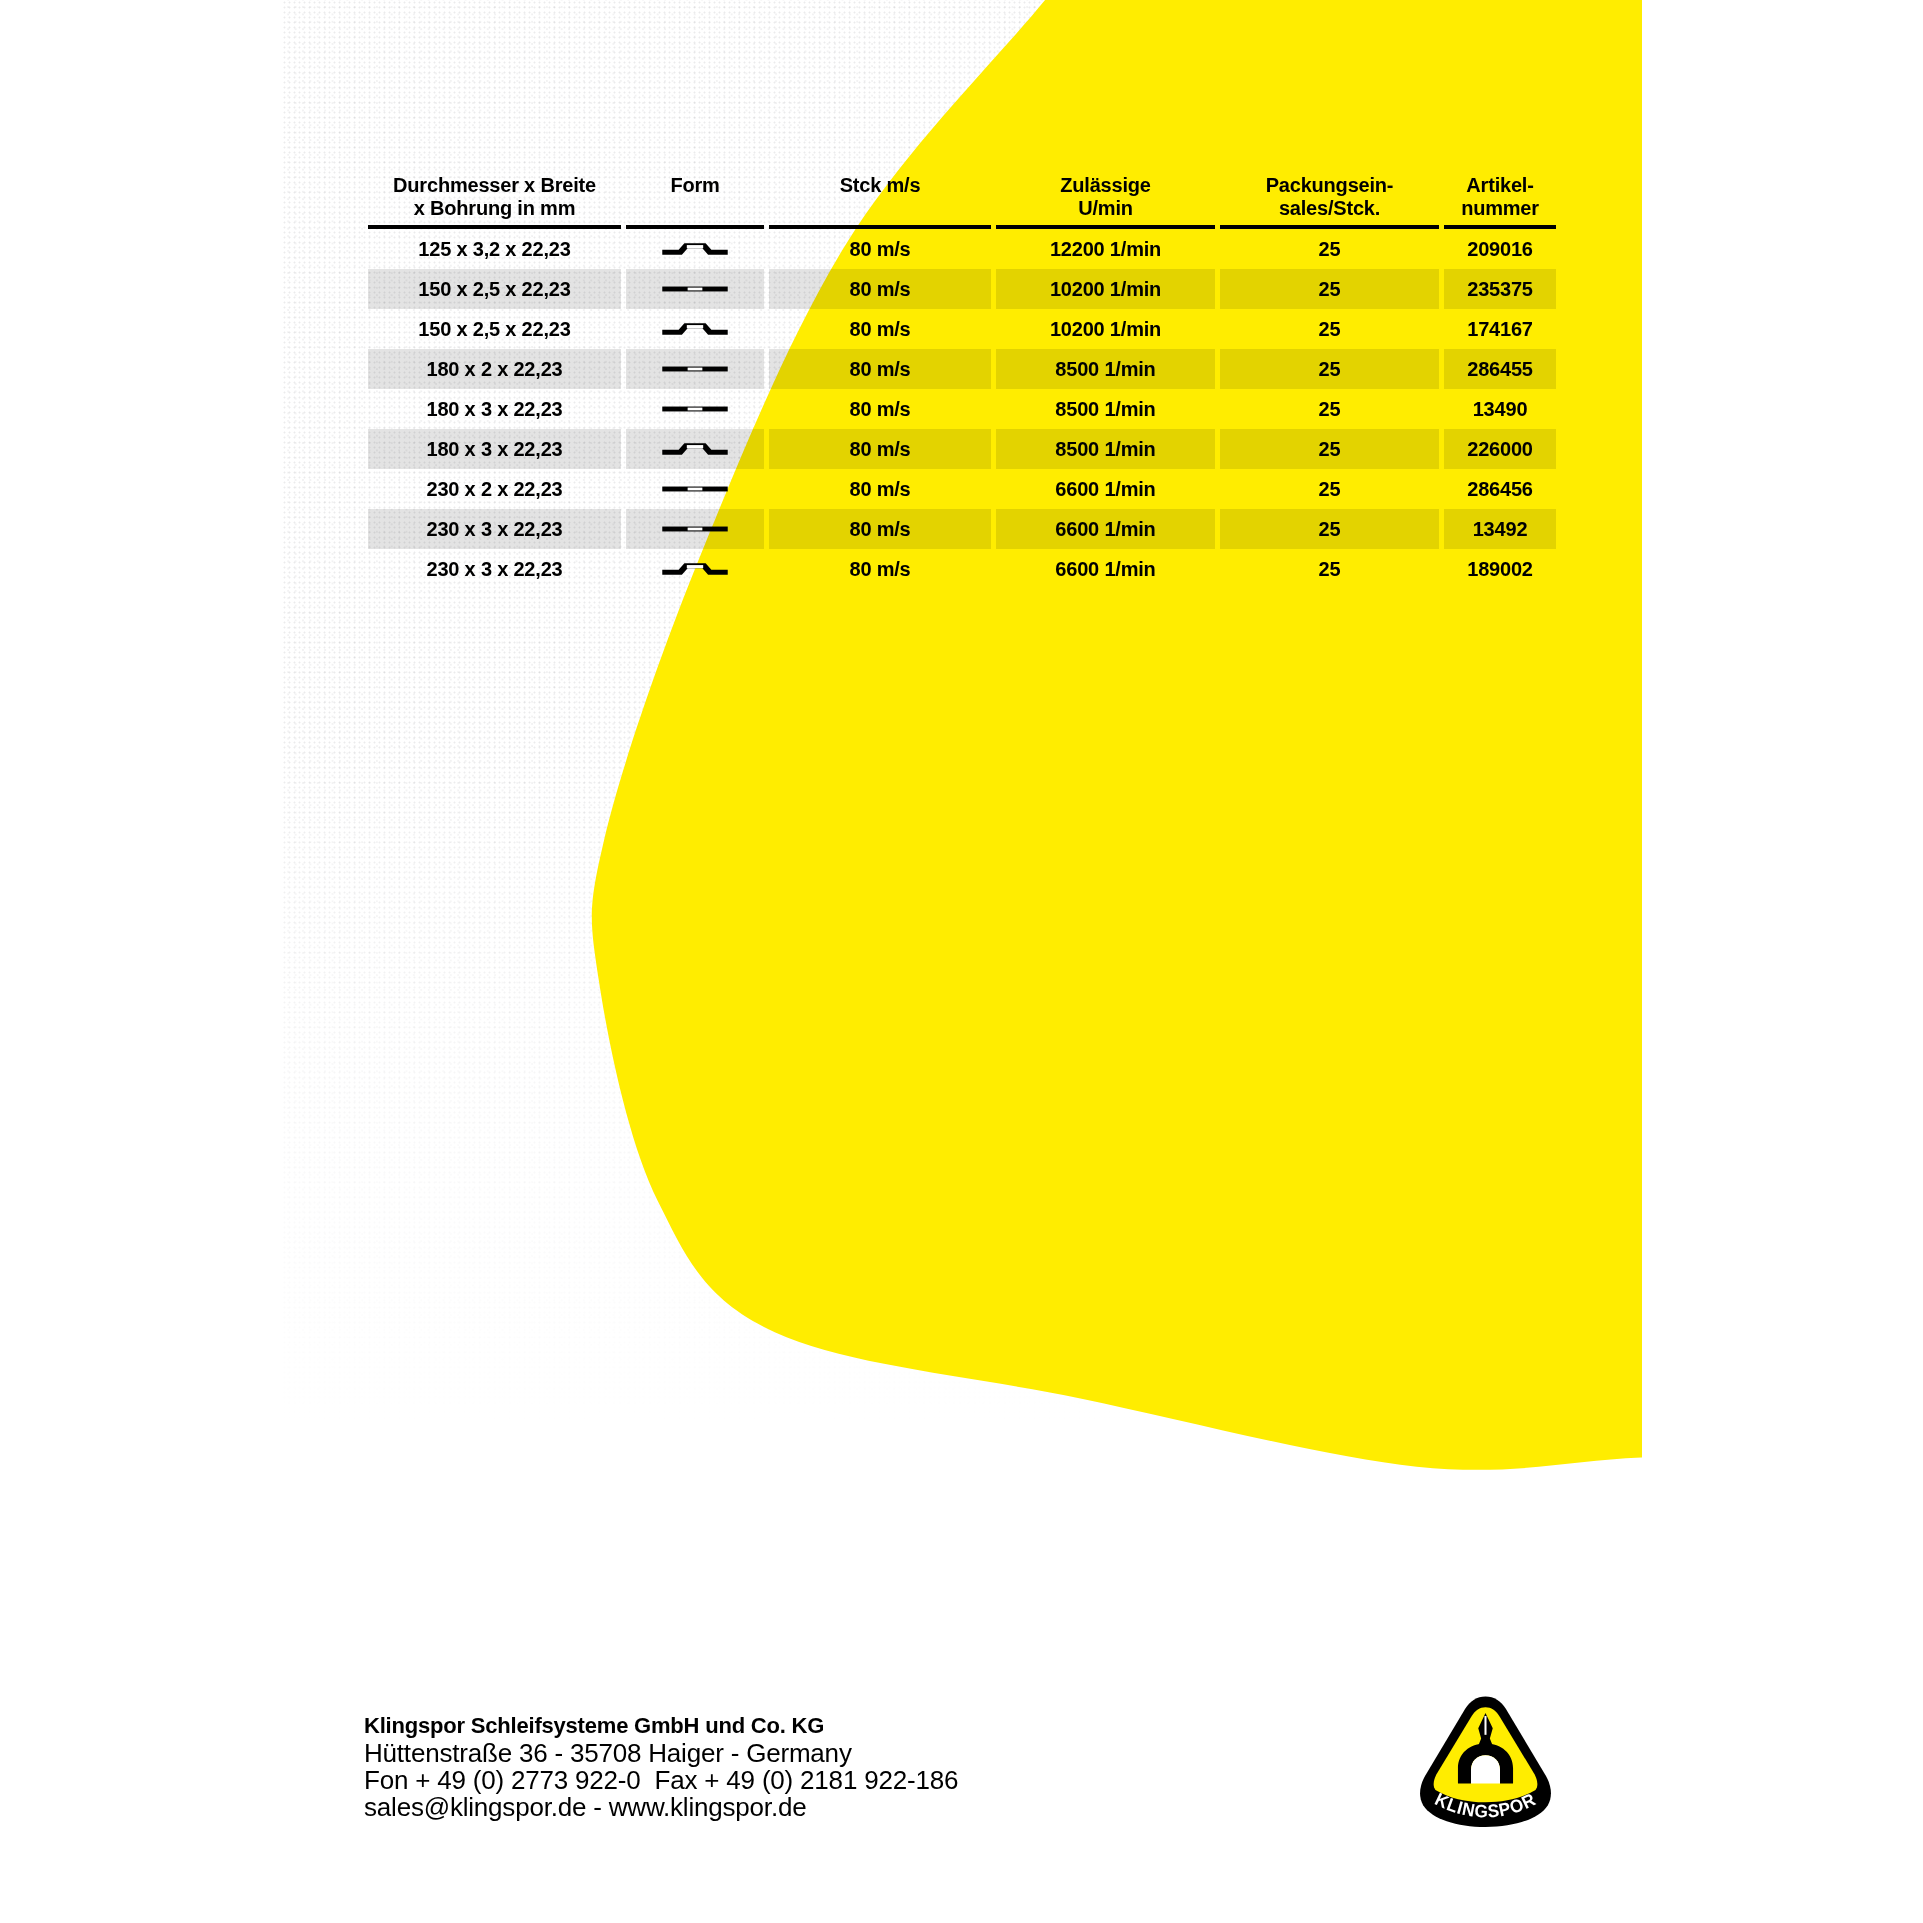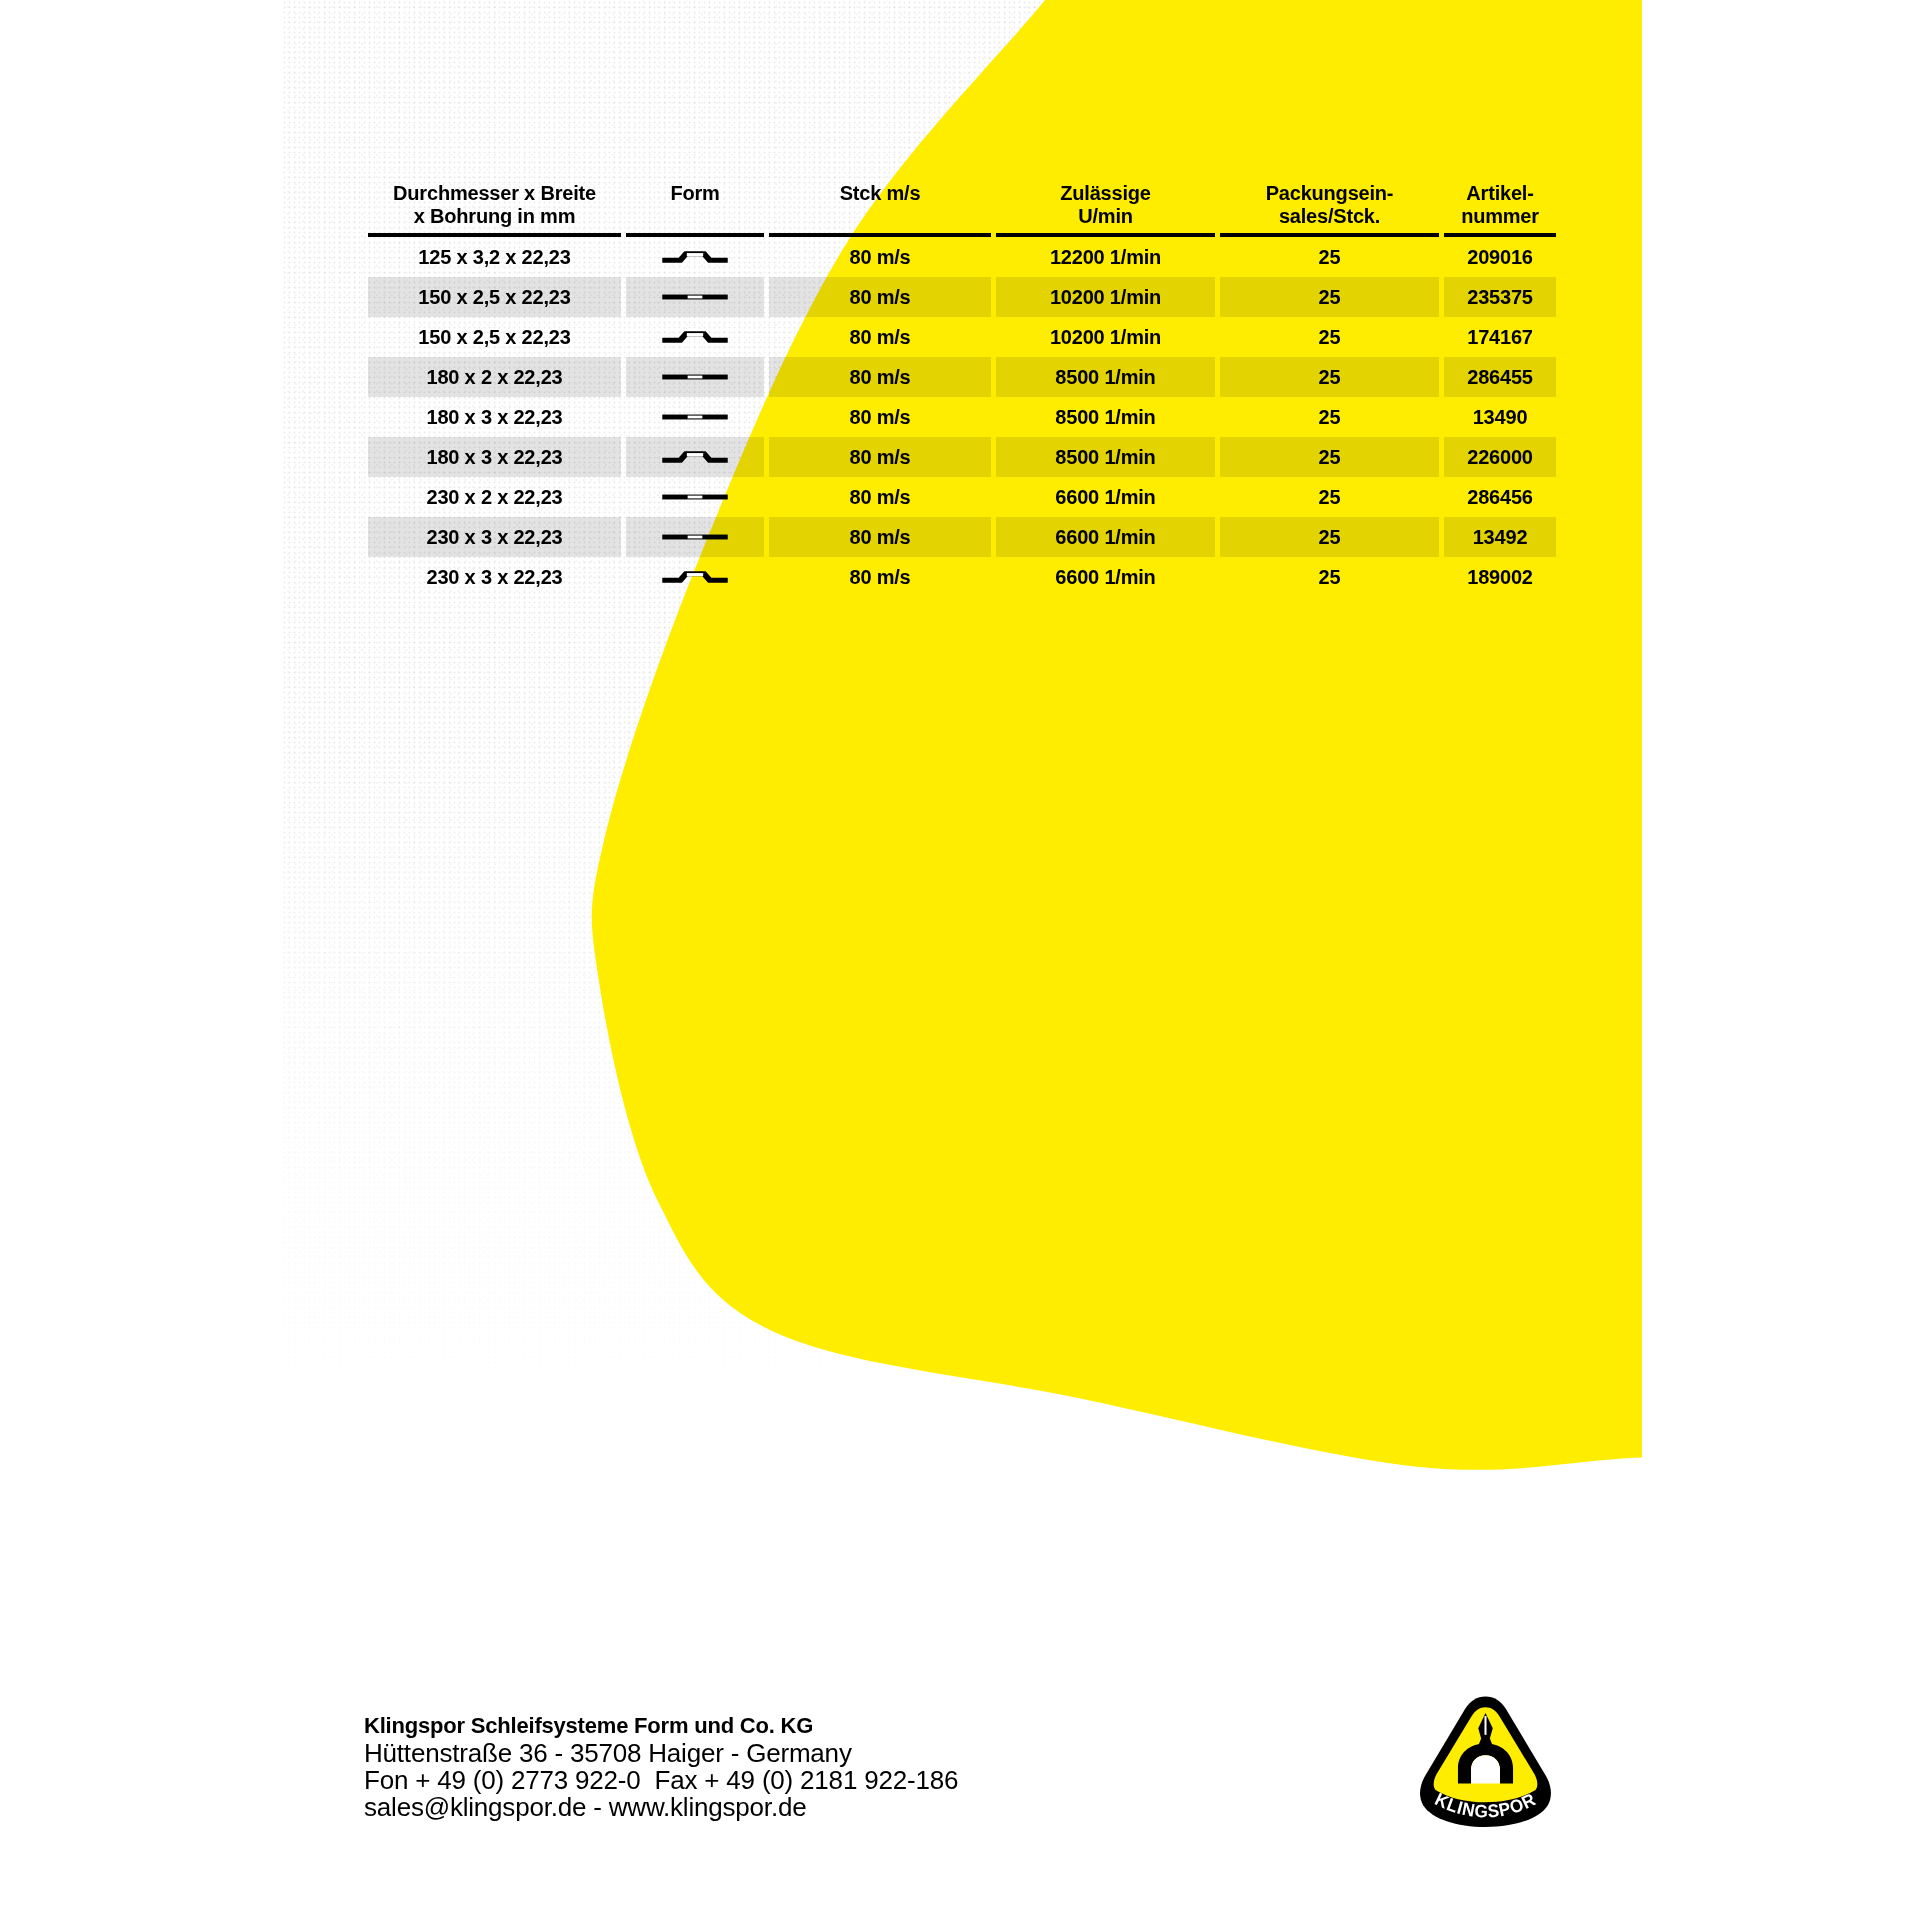--- a/index.html
+++ b/index.html
@@ -19,21 +19,21 @@
       radial-gradient(circle, rgba(30,30,40,0.085) 0.8px, transparent 1.2px),
       radial-gradient(circle, rgba(30,30,40,0.06) 0.8px, transparent 1.2px);
     background-size:5px 5px, 7.4px 7.4px;
     background-position:0 0, 2.5px 3.3px;
     -webkit-mask-image:linear-gradient(to bottom,#000 0,#000 740px,rgba(0,0,0,0.35) 1151px,transparent 1439px);
             mask-image:linear-gradient(to bottom,#000 0,#000 740px,rgba(0,0,0,0.35) 1151px,transparent 1439px);
   }
   .yellow-blob{position:absolute;left:0;top:0;width:1360px;height:1924px;display:block;}
 
   
-  .spec-table{position:absolute;left:86px;top:174px;width:1188px;margin-top:8px;}
+  .spec-table{position:absolute;left:86px;top:174px;width:1188px;}
   .thead,.trow{
     display:grid;
     grid-template-columns:253px 138px 222px 219px 219px 112px;
     column-gap:5px;
   }
   .th{
     display:flex;flex-direction:column;align-items:center;justify-content:flex-start;
     border-bottom:4.1px solid #000;padding-bottom:5px;
   }
   .th-line{
@@ -236,21 +236,21 @@
       </div>
       <div class="td">80 m/s</div>
       <div class="td">6600 1/min</div>
       <div class="td">25</div>
       <div class="td">189002</div>
     </div>
   </div>
   </div>
 
   <div class="footer">
-    <div class="f-company">Klingspor Schleifsysteme Form und Co. KG</div>
+    <div class="f-company">Klingspor Schleifsysteme GmbH und Co. KG</div>
     <div class="f-line">Hüttenstraße 36 - 35708 Haiger - Germany</div>
     <div class="f-line">Fon + 49 (0) 2773 922-0  Fax + 49 (0) 2181 922-186</div>
     <div class="f-line">sales@klingspor.de - www.klingspor.de</div>
   </div>
 
   <svg class="logo" viewBox="0 0 200 200" aria-hidden="true">
 
     <path fill="#000" d="M100 4 C112 4 121 10 128 21 L183 113 C191 127 193 142 186 154 C174 173 140 184 100 184 C60 184 26 173 14 154 C7 142 9 127 17 113 L72 21 C79 10 88 4 100 4 Z"></path>
 
     <path fill="#ffed00" d="M100 19 C108 19 114 23 119 31 L168 112 C172 120 173 128 169 133 C151 144 127 150 100 150 C73 150 49 144 31 133 C27 128 28 120 32 112 L81 31 C86 23 92 19 100 19 Z"></path>

